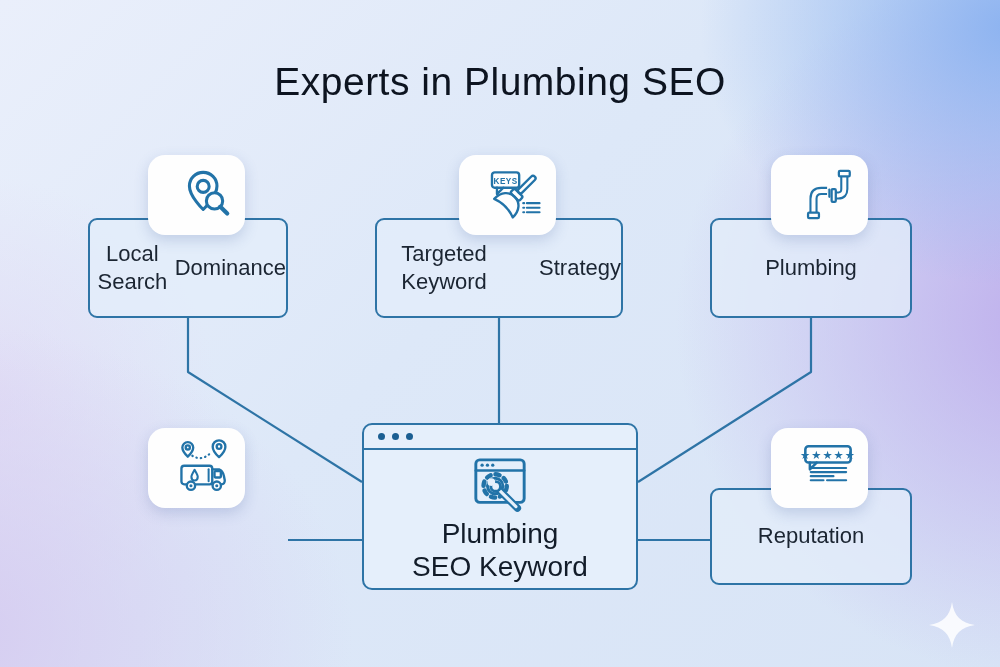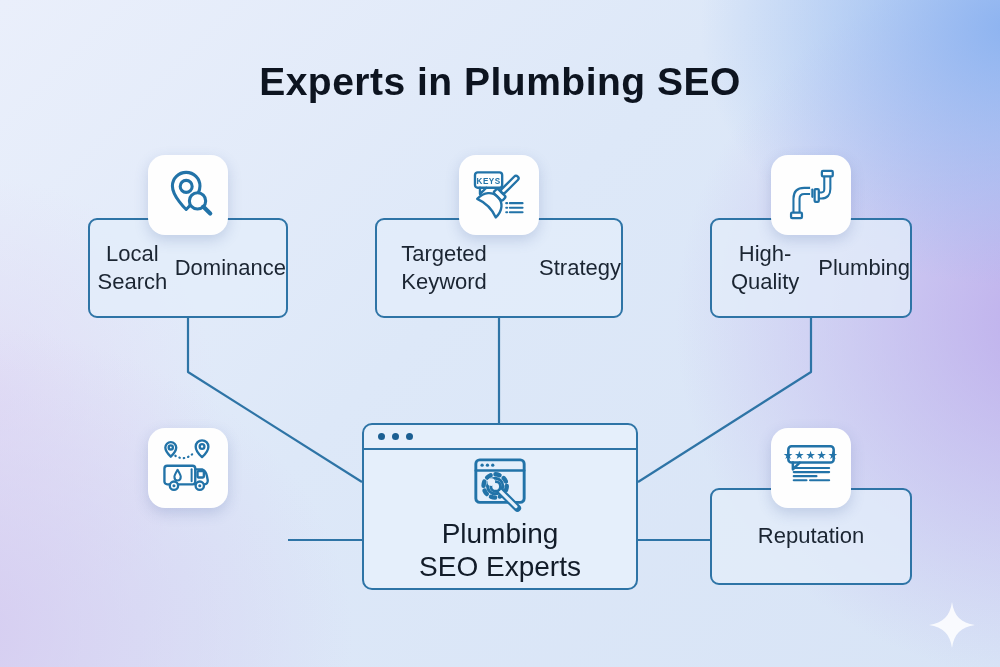--- a/index.html
+++ b/index.html
@@ -8,36 +8,36 @@
     font-family:"Liberation Sans", sans-serif;
     background:
       radial-gradient(430px 360px at 101% 4%,  rgba(137,177,240,0.95), rgba(137,177,240,0) 72%),
       radial-gradient(520px 500px at 105% 48%, rgba(187,168,235,0.90), rgba(187,168,235,0) 72%),
       radial-gradient(560px 430px at -5% 95%,  rgba(213,202,240,0.95), rgba(213,202,240,0) 72%),
       radial-gradient(340px 320px at -2% 60%,  rgba(224,216,244,0.75), rgba(224,216,244,0) 70%),
       linear-gradient(135deg,#eaeffb 0%, #dde8f8 45%, #d8e4f6 100%);
   }
   .title{
     position:absolute; left:0; right:0; top:60px; margin:0;
-    text-align:center; font-size:39px; font-weight:700; letter-spacing:.5px;
+    text-align:center; font-size:39px; font-weight:400; letter-spacing:.5px;
     color:#0d1420;
   }
   .connectors{position:absolute; left:0; top:0; z-index:1;}
   .node{
     position:absolute; z-index:2; box-sizing:border-box;
     border:2px solid #2e74a6; border-radius:9px;
     background:rgba(227,237,250,0.78);
     display:flex; flex-direction:row; align-items:center; justify-content:center;
     text-align:center; color:#1b2532; font-size:22px; line-height:28.5px;
   }
   .icon-card{
     position:absolute; z-index:3; width:80px; height:80px;
     background:#fefefe; border-radius:17px;
     box-shadow:0 5px 14px rgba(70,95,160,0.22);
-    display:flex; align-items:center; justify-content:center;
+    display:flex; align-items:center; justify-content:center;padding-left:17px;
   }
   .center-box{
     position:absolute; left:362px; top:423px; width:276px; height:167px; z-index:2;
     box-sizing:border-box; border:2px solid #2e74a6; border-radius:10px;
     background:rgba(230,240,251,0.90); display:flex; flex-direction:column;
   }
   .center-titlebar{
     height:23px; border-bottom:2px solid #2e74a6;
     display:flex; align-items:center; gap:7px; padding-left:14px;
   }
@@ -72,21 +72,20 @@
     <span>Local Search</span>
     <span>Dominance</span>
   </div>
 
   <div class="node" style="left:375px; top:218px; width:248px; height:100px;gap:28px;">
     <span>Targeted Keyword</span>
     <span>Strategy</span>
   </div>
 
   <div class="node" style="left:710px; top:218px; width:202px; height:100px;">
-    <span>High-Quality</span>
     <span>Plumbing</span>
   </div>
 
 
   <div class="node" style="left:710px; top:488px; width:202px; height:97px;align-items:center;">
     <span>Reputation</span>
   </div>
 
   <div class="center-box">
     <div class="center-titlebar">
@@ -107,21 +106,21 @@
           <circle cx="27" cy="32" r="12" stroke-width="4.6" stroke-dasharray="4.3 5.12"></circle>
           <circle cx="27" cy="32" r="8" stroke-width="3"></circle>
           <line x1="28" y1="33" x2="50" y2="55" stroke="#2273a8" stroke-width="7.6"></line>
           <line x1="29.5" y1="34.5" x2="48.5" y2="53.5" stroke="#e6f0fb" stroke-width="3.2"></line>
           <circle cx="27.5" cy="32.5" r="5" fill="#e6f0fb" stroke-width="3"></circle>
           <circle cx="23" cy="28" r="4" fill="#e6f0fb" stroke="none"></circle>
         </g>
       </svg>
       <div class="center-label">
         <div>Plumbing</div>
-        <div>SEO Experts</div>
+        <div>SEO Keyword</div>
       </div>
     </div>
   </div>
 
   <div class="icon-card" style="left:148px; top:155px;">
     <svg width="58" height="58" viewBox="0 0 64 64">
       <g fill="none" stroke="#2273a8" stroke-width="3.4" stroke-linecap="round" stroke-linejoin="round">
         <path d="M30 7 C21.5 7 14.8 13.7 14.8 22 C14.8 33.5 30 48 30 48 C30 48 45.2 33.5 45.2 22 C45.2 13.7 38.5 7 30 7 Z"></path>
         <circle cx="30" cy="22.5" r="6.6"></circle>
         <circle cx="42.5" cy="38.5" r="9" fill="#fefefe"></circle>

